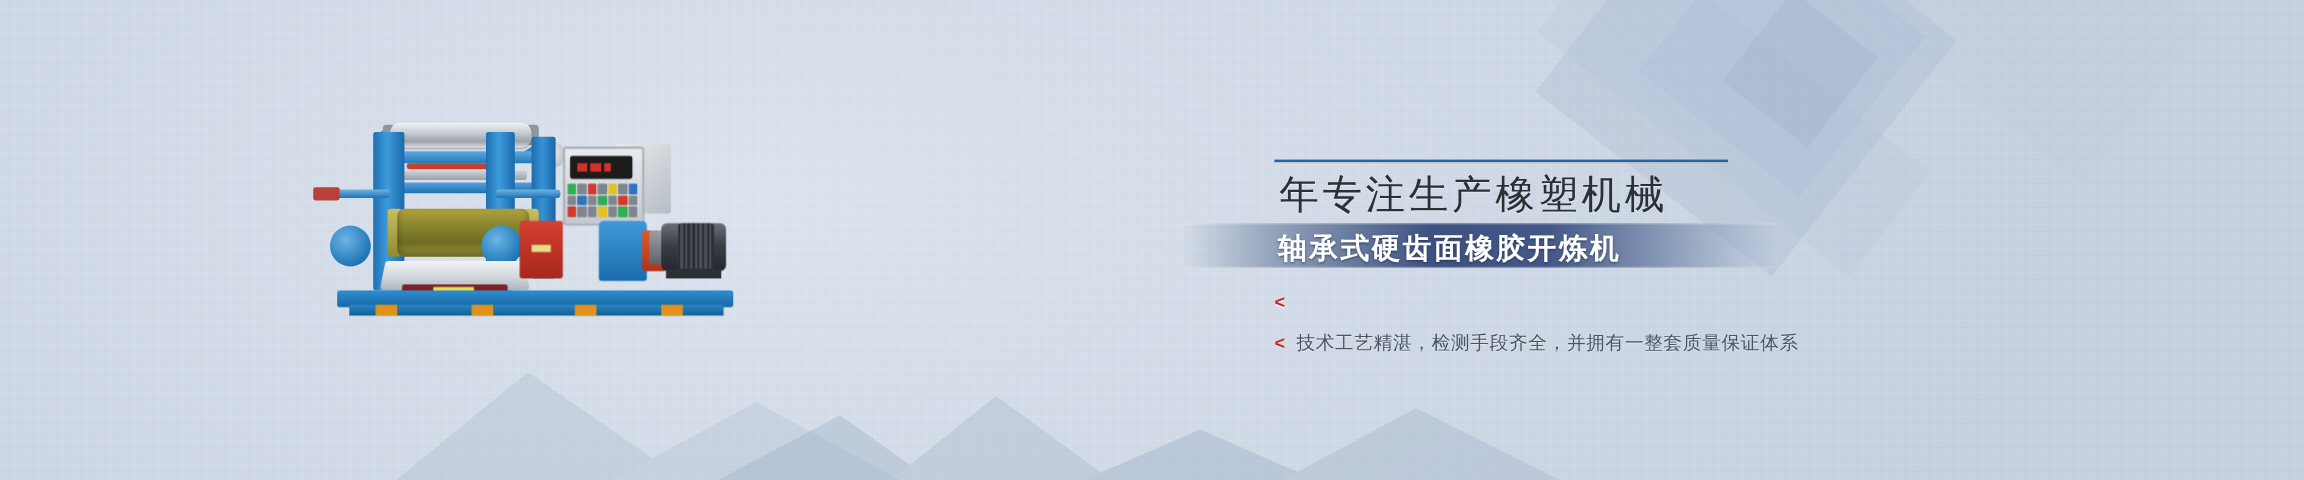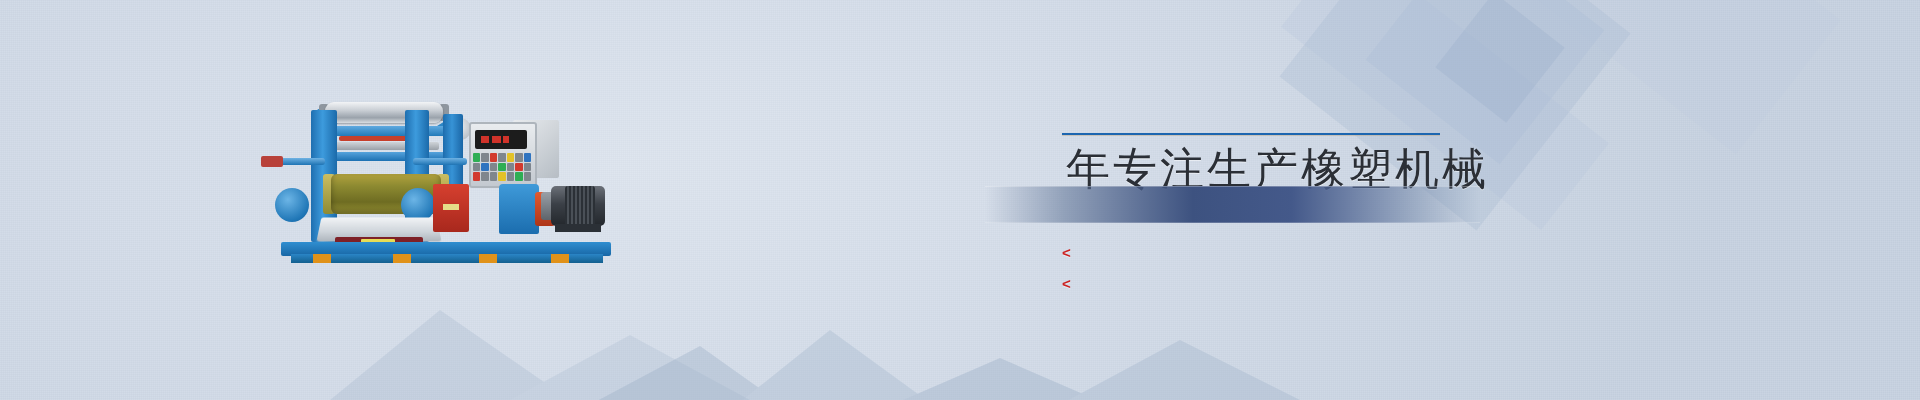--- a/index.html
+++ b/index.html
@@ -153,21 +153,21 @@
 
   
   .rule{
     position:absolute; left:1062px; top:133px; width:378px; height:0;
     border-top:2px solid #1d66b0;
     border-bottom:1px solid rgba(190,170,140,.5);
   }
   .headline{
     position:absolute; left:1066px; top:140px; width:500px;
     font-family:"DejaVu Serif","Liberation Serif",serif;
-    font-size:44px; letter-spacing:3px; color:#2b2f36; white-space:nowrap;
+    font-size:33px; letter-spacing:3px; color:#2b2f36; white-space:nowrap;
     text-shadow:0 1px 0 rgba(255,255,255,.5);
   }
   .subbar{
     position:absolute; left:985px; top:186px; width:495px; height:37px;
     background:linear-gradient(90deg,
       rgba(108,130,162,0) 0%,
       rgba(92,113,148,.55) 16%,
       #3d5280 42%,
       #44598a 62%,
       rgba(108,131,166,.45) 88%,
@@ -288,23 +288,25 @@
     <div class="mpart skid" style="left:110px;"></div>
     <div class="mpart skid" style="left:196px;"></div>
     <div class="mpart skid" style="left:268px;"></div>
   </div>
 
   <div class="rule"></div>
 
   <div class="headline">年专注生产橡塑机械</div>
 
   <div class="subbar"></div>
+  <div class="subbar-text">轴承式硬齿面橡胶开炼机</div>
 
   <div class="bullets">
     <div class="bullet">
       <span class="chev">&lt;</span>
     </div>
     <div class="bullet">
       <span class="chev">&lt;</span>
+      <span>技术工艺精湛，检测手段齐全，并拥有一整套质量保证体系</span>
     </div>
   </div>
 
 </div>
 
 </body></html>

